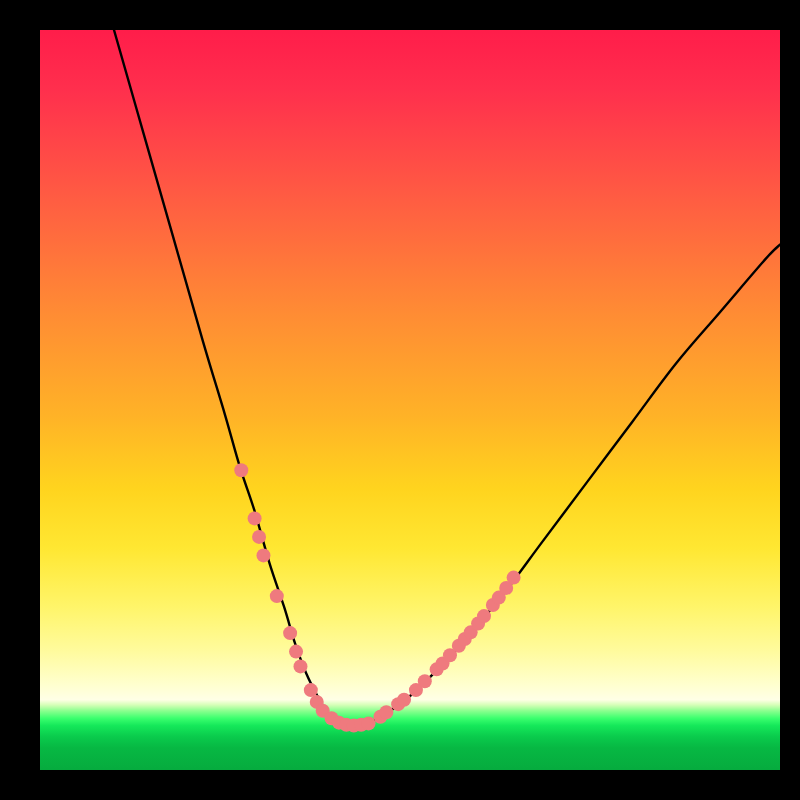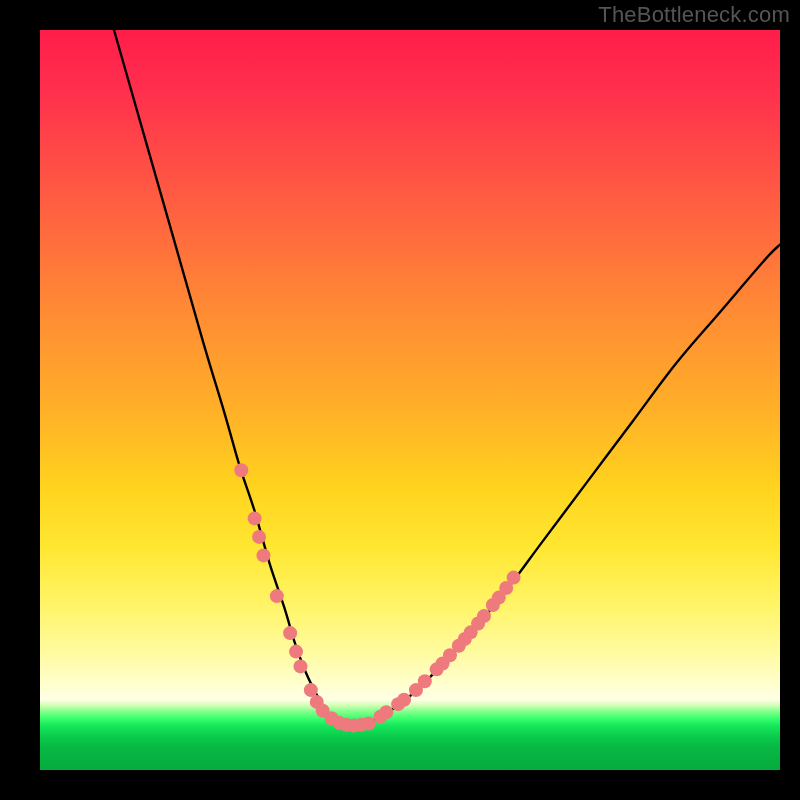--- a/index.html
+++ b/index.html
@@ -61,21 +61,20 @@
     left: 0;
     top: 0;
     width: 740px;
     height: 740px;
   }
 </style>
 </head>
 <body>
 
 <div class="stage">
-  <div class="watermark">TheBottleneck.com</div>
   <div class="plot">
     <svg class="overlay" viewBox="0 0 740 740" preserveAspectRatio="none">
       <path id="curve-path" fill="none" stroke="#000000" stroke-width="2.4" stroke-linecap="round" stroke-linejoin="round" d="M 74.00 0.00 C 79.33 18.65, 92.94 66.30, 103.60 103.60 C 114.26 140.90, 122.54 169.90, 133.20 207.20 C 143.86 244.50, 153.48 278.83, 162.80 310.80 C 172.12 342.77, 178.34 362.16, 185.00 384.80 C 191.66 407.44, 194.47 419.28, 199.80 436.60 C 205.13 453.92, 209.27 463.68, 214.60 481.00 C 219.93 498.32, 224.07 515.48, 229.40 532.80 C 234.73 550.12, 239.54 562.55, 244.20 577.20 C 248.86 591.85, 251.30 602.21, 255.30 614.20 C 259.30 626.19, 262.40 634.48, 266.40 643.80 C 270.40 653.12, 273.50 658.67, 277.50 666.00 C 281.50 673.33, 285.27 679.84, 288.60 684.50 C 291.93 689.16, 293.34 689.90, 296.00 691.90 C 298.66 693.90, 300.07 694.93, 303.40 695.60 C 306.73 696.27, 310.50 696.00, 314.50 695.60 C 318.50 695.20, 320.94 694.98, 325.60 693.38 C 330.26 691.78, 332.41 691.65, 340.40 686.72 C 348.39 681.79, 356.68 677.72, 370.00 666.00 C 383.32 654.28, 398.42 638.92, 414.40 621.60 C 430.38 604.28, 442.82 589.78, 458.80 569.80 C 474.78 549.82, 487.22 531.91, 503.20 510.60 C 519.18 489.29, 531.62 472.71, 547.60 451.40 C 563.58 430.09, 576.02 413.51, 592.00 392.20 C 607.98 370.89, 620.42 352.98, 636.40 333.00 C 652.38 313.02, 664.82 299.85, 680.80 281.20 C 696.78 262.55, 714.54 241.39, 725.20 229.40 C 735.86 217.41, 737.34 217.26, 740.00 214.60"></path>
       <g id="markers">
           <circle cx="201.28" cy="440.30" r="7" fill="#ef7a7e"></circle>
           <circle cx="214.60" cy="488.40" r="7" fill="#ef7a7e"></circle>
           <circle cx="219.04" cy="506.90" r="7" fill="#ef7a7e"></circle>
           <circle cx="223.48" cy="525.40" r="7" fill="#ef7a7e"></circle>
           <circle cx="236.80" cy="566.10" r="7" fill="#ef7a7e"></circle>
           <circle cx="250.12" cy="603.10" r="7" fill="#ef7a7e"></circle>

